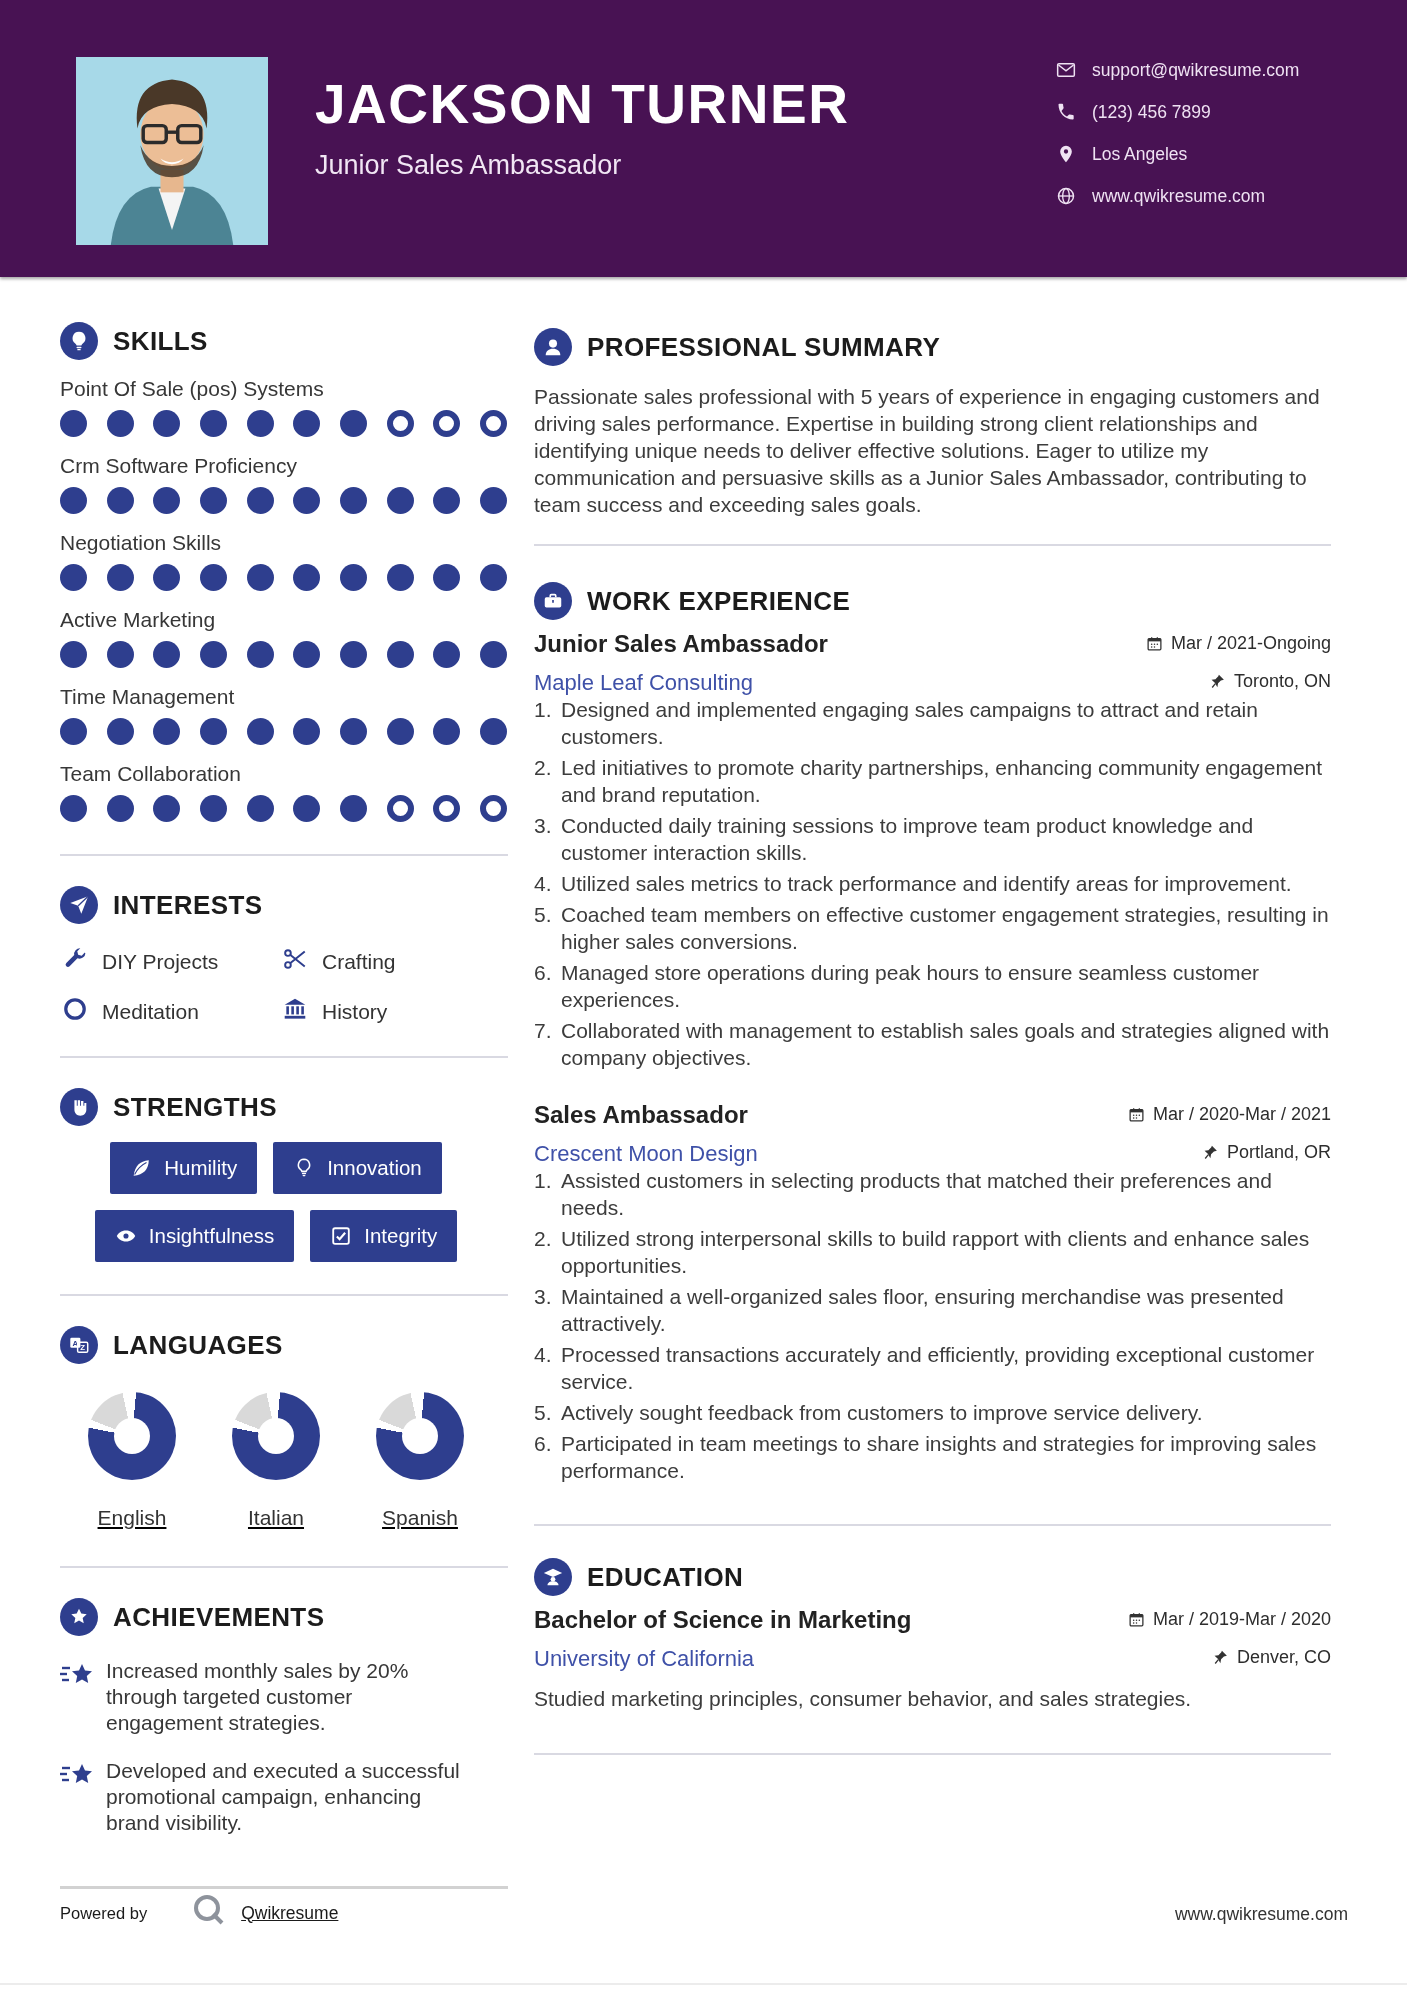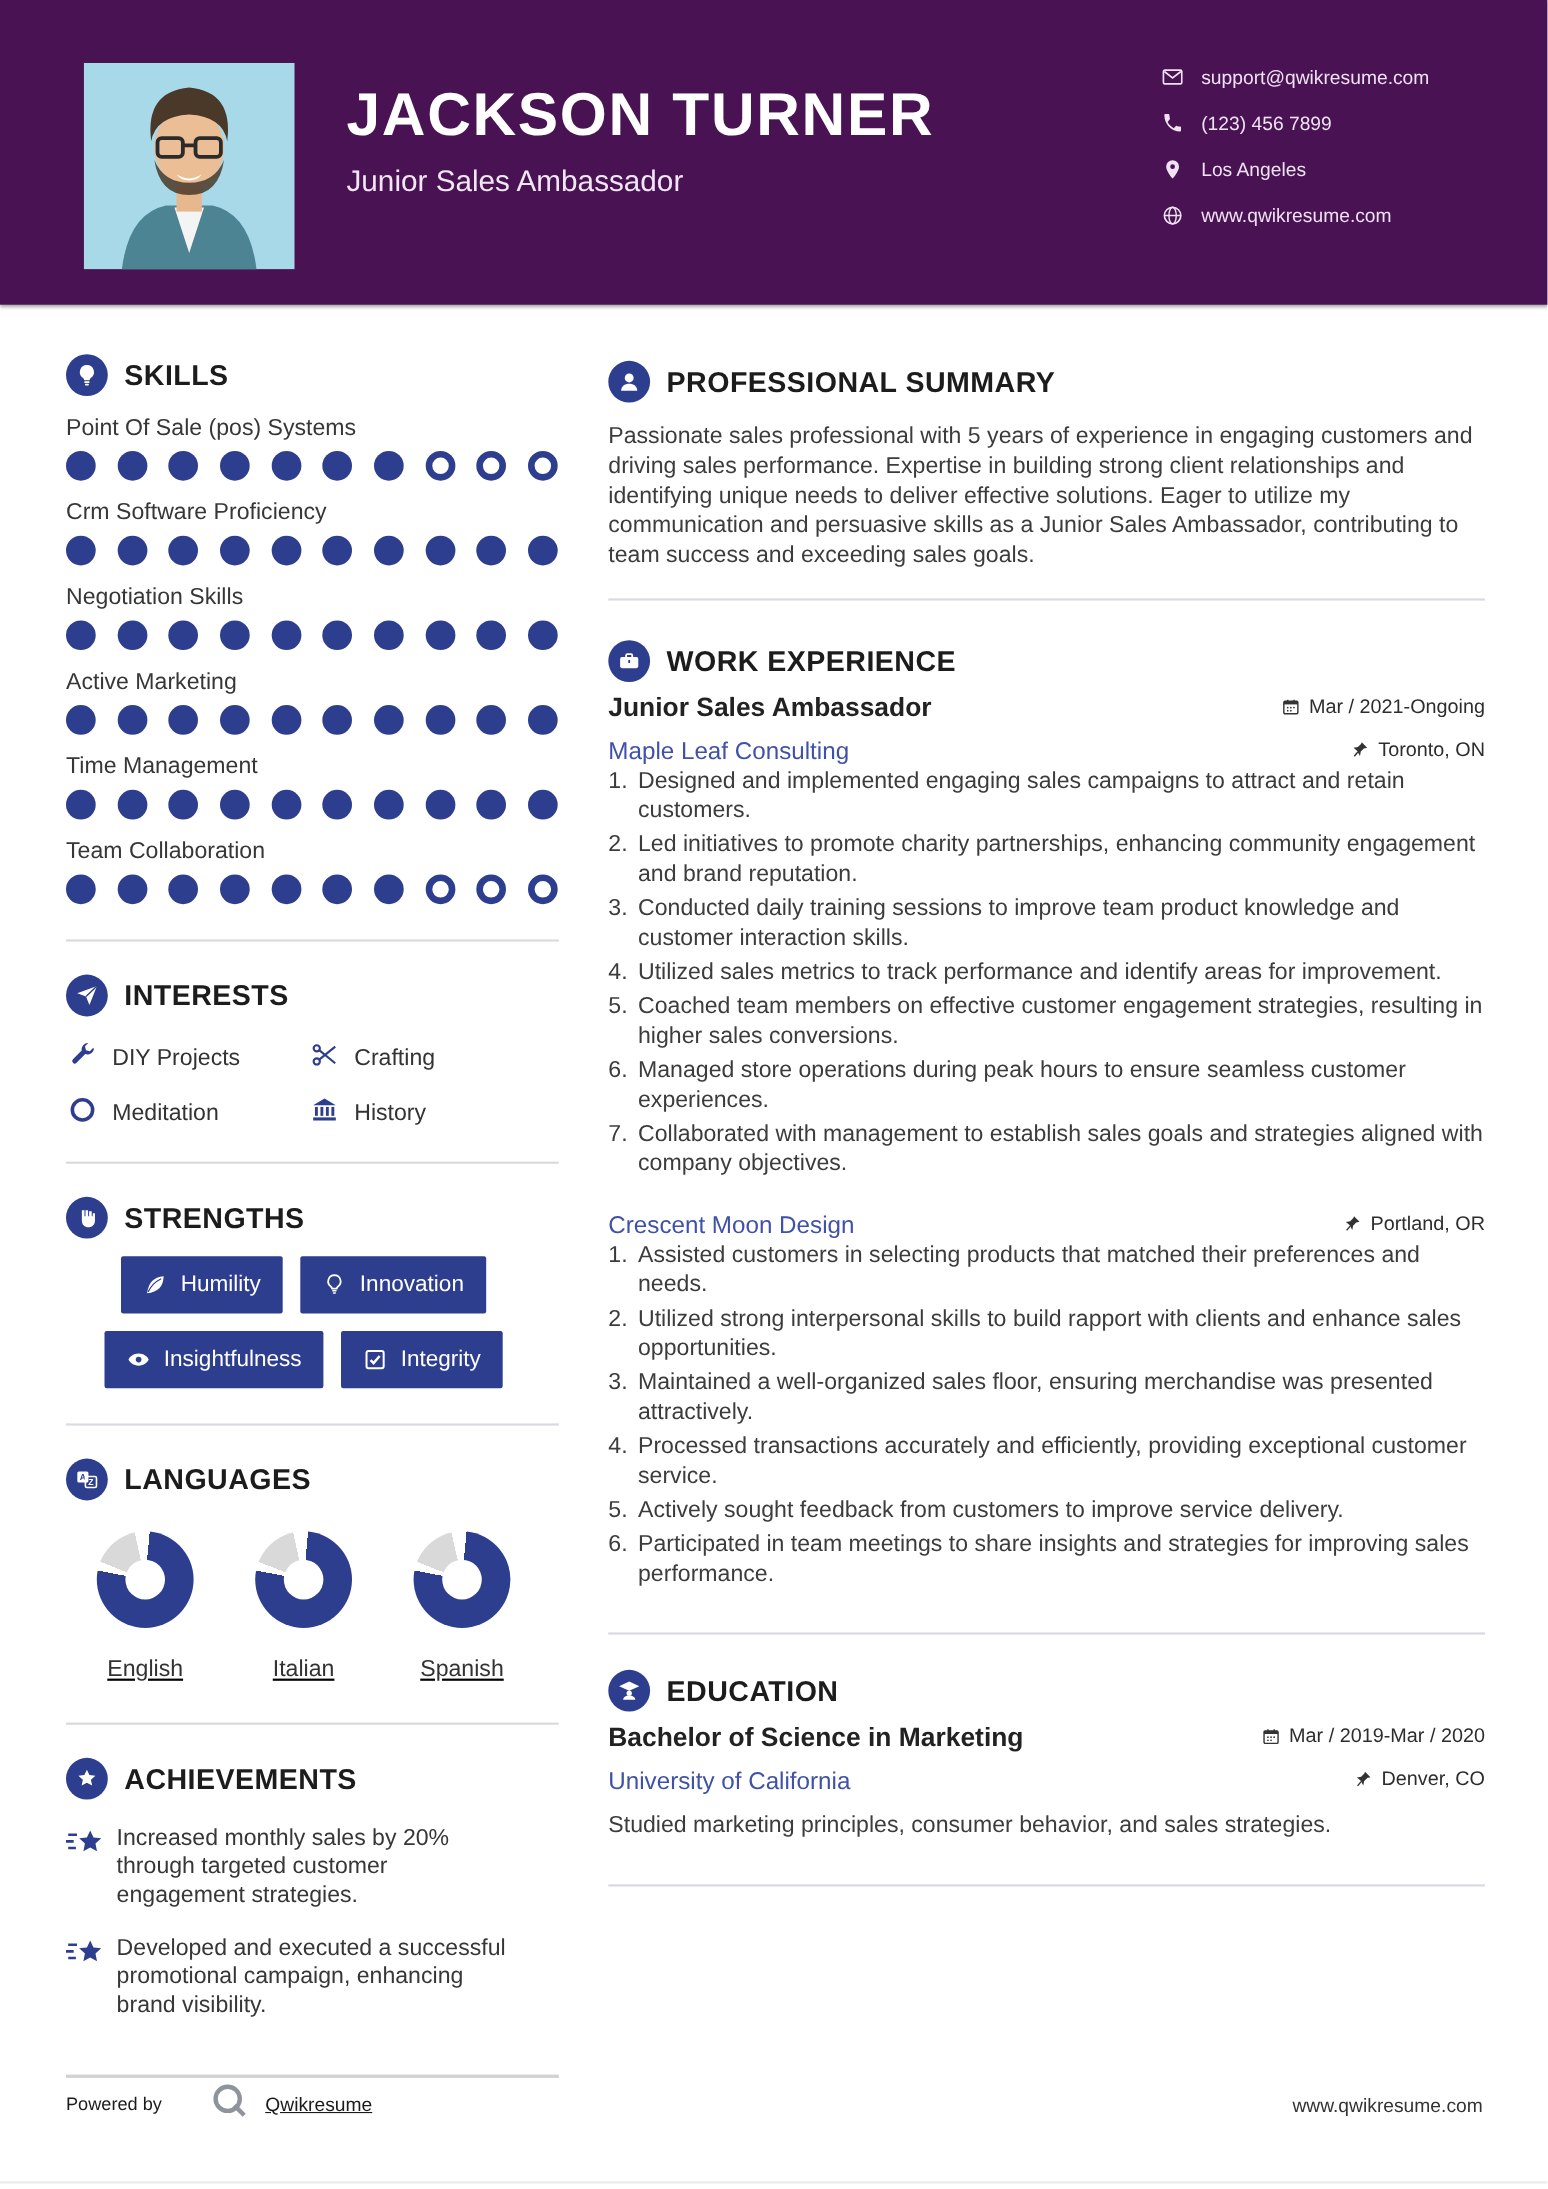--- a/index.html
+++ b/index.html
@@ -13,21 +13,21 @@
   .name-block { position:absolute; left:315px; top:72px; color:#fff; }
   .name { font-size:55px; font-weight:800; letter-spacing:1.5px; color:#ffffff; }
   .role-sub { margin-top:14px; font-size:27px; font-weight:400; color:#f1e6f4; }
   .contact { position:absolute; left:1056px; top:56px; }
   .c-row { display:flex; align-items:center; height:28px; margin-bottom:14px; }
   .c-ico { width:20px; height:20px; margin-right:16px; flex:0 0 auto; }
   .c-txt { font-size:17.5px; color:#efe2f3; white-space:nowrap; }
 
   
   .left-col  { position:absolute; left:60px;  top:322px; width:448px; }
-  .right-col { position:absolute; left:553px; top:328px; width:797px; }
+  .right-col { position:absolute; left:534px; top:328px; width:797px; }
 
   .sec-head { display:flex; align-items:center; }
   .sec-ico { width:38px; height:38px; border-radius:50%; background:#2e3e8e; display:flex; align-items:center; justify-content:center; flex:0 0 auto; }
   .sec-ico svg { width:22px; height:22px; }
   .sec-title { margin-left:15px; font-size:26px; font-weight:700; color:#1c1c1c; letter-spacing:.4px; }
 
   .divider { height:0; border-top:2px solid #d9d9e2; }
   .div-l { margin:32px 0 30px 0; }
   .div-r { margin:26px 0 0 0; }
 
@@ -487,20 +487,37 @@
         <li>Led initiatives to promote charity partnerships, enhancing community engagement and brand reputation.</li>
         <li>Conducted daily training sessions to improve team product knowledge and customer interaction skills.</li>
         <li>Utilized sales metrics to track performance and identify areas for improvement.</li>
         <li>Coached team members on effective customer engagement strategies, resulting in higher sales conversions.</li>
         <li>Managed store operations during peak hours to ensure seamless customer experiences.</li>
         <li>Collaborated with management to establish sales goals and strategies aligned with company objectives.</li>
       </ol>
     </div>
 
     <div class="job" style="margin-top:30px;">
+      <div class="job-head">
+        <span class="job-role">Sales Ambassador</span>
+        <span class="job-meta">
+          <svg viewBox="0 0 24 24">
+              <rect x="3" y="5" width="18" height="16" rx="1.5" fill="none" stroke="#333" stroke-width="1.8"></rect>
+              <rect x="3" y="5" width="18" height="4" fill="#333"></rect>
+              <line x1="8" y1="3" x2="8" y2="7" stroke="#333" stroke-width="1.8"></line>
+              <line x1="16" y1="3" x2="16" y2="7" stroke="#333" stroke-width="1.8"></line>
+              <circle cx="8" cy="13" r="1.1" fill="#333"></circle>
+              <circle cx="12" cy="13" r="1.1" fill="#333"></circle>
+              <circle cx="16" cy="13" r="1.1" fill="#333"></circle>
+              <circle cx="8" cy="17" r="1.1" fill="#333"></circle>
+              <circle cx="12" cy="17" r="1.1" fill="#333"></circle>
+            </svg>
+          <span>Mar / 2020-Mar / 2021</span>
+        </span>
+      </div>
       <div class="job-sub">
         <span class="job-company">Crescent Moon Design</span>
         <span class="job-meta">
           <svg viewBox="0 0 24 24">
               <path d="M14 2.5l7 7-4.2 1-4 4-1 5.5-3.6-6.4L3.6 9.7l5.5-1 4-4z" fill="#333"></path>
               <line x1="9" y1="15" x2="4.5" y2="20.5" stroke="#333" stroke-width="1.8"></line>
             </svg>
           <span>Portland, OR</span>
         </span>
       </div>

